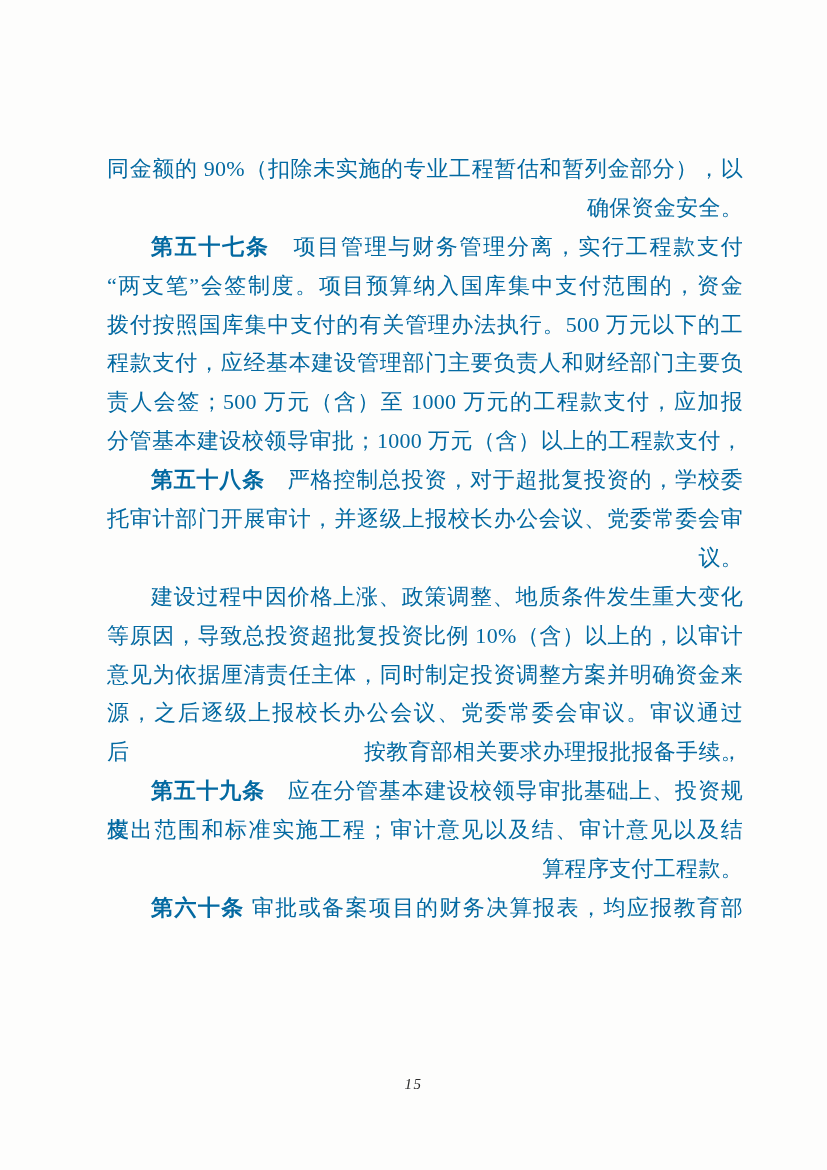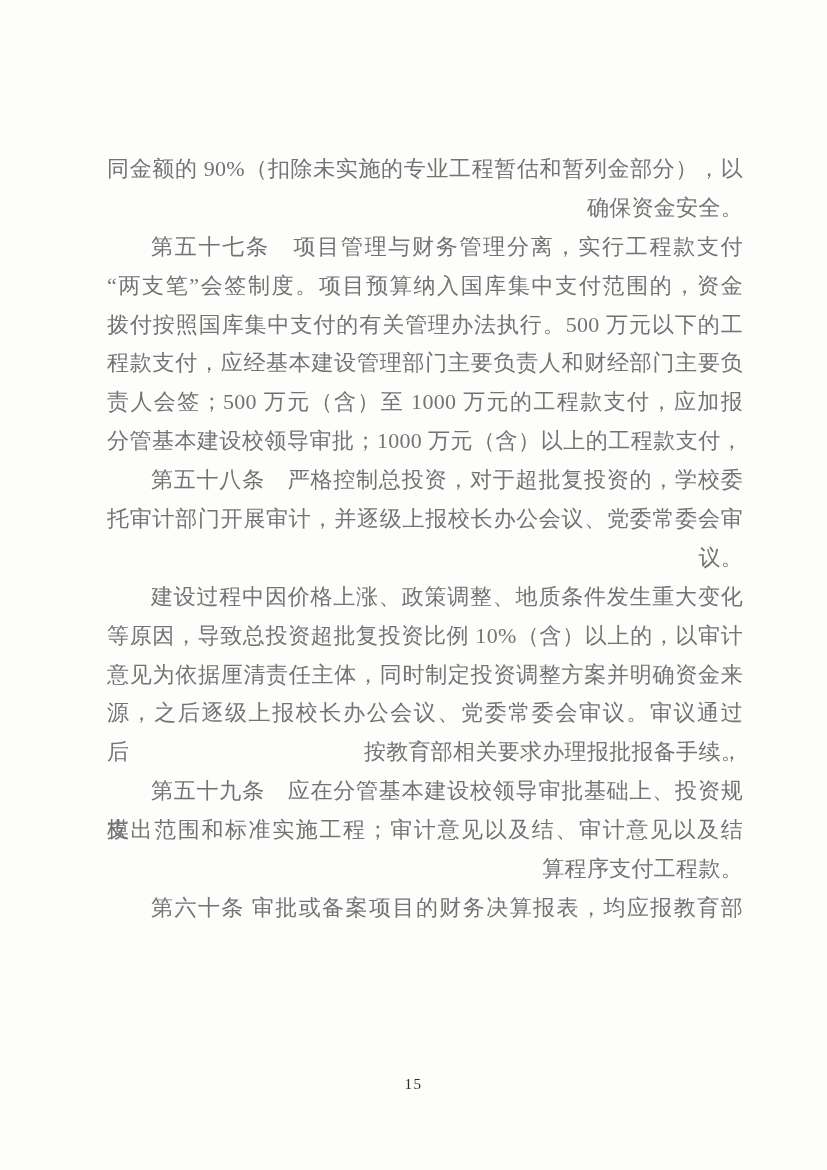--- a/index.html
+++ b/index.html
@@ -21,49 +21,50 @@
     height: 1170px;
     background: #fdfdfc;
     overflow: hidden;
   }
   .text-block {
     position: absolute;
     left: 107px;
     top: 150px;
     width: 636px;
     font-size: 22px;
-    color: #737373;
+    color: #0369a1;
     letter-spacing: 0.3px;
   }
   .line {
     height: 38.9px;
     line-height: 38.9px;
     white-space: normal;
     text-align: right;
   }
   .line.j {
     text-align: justify;
     text-align-last: justify;
   }
   .line.ind {
     text-indent: 44px;
   }
   .seg.bold {
-    font-weight: normal;
+    font-weight: bold;
     margin-top: 30px;
   }
   .page-number {
     position: absolute;
     top: 1076px;
     left: 0;
     width: 827px;
     text-align: center;
     font-size: 15px;
     letter-spacing: 1.5px;
     color: #2b2b2b;
+    font-style: italic;
   }
 </style>
 </head>
 <body>
 
 <div class="page">
   <div class="text-block">
       <div class="line j"><span class="seg">同金额的 90%（扣除未实施的专业工程暂估和暂列金部分），以</span></div>
       <div class="line"><span class="seg">确保资金安全。</span></div>
       <div class="line j ind"><span class="seg bold">第五十七条</span><span class="seg">　项目管理与财务管理分离，实行工程款支付</span></div>

